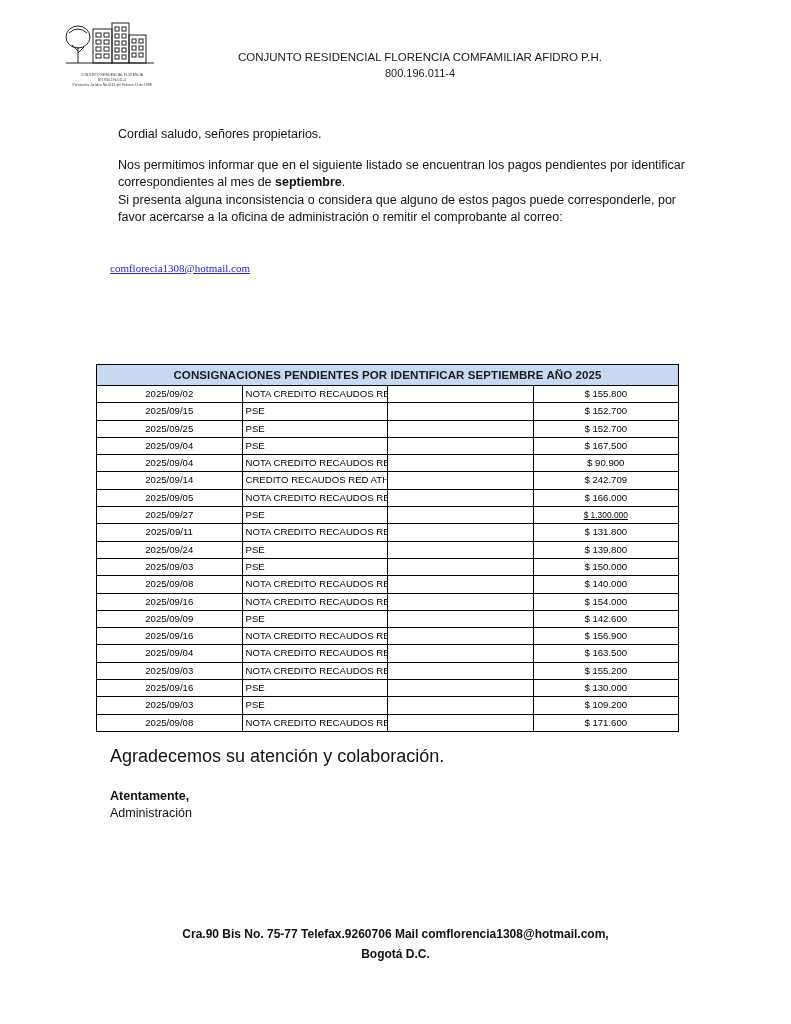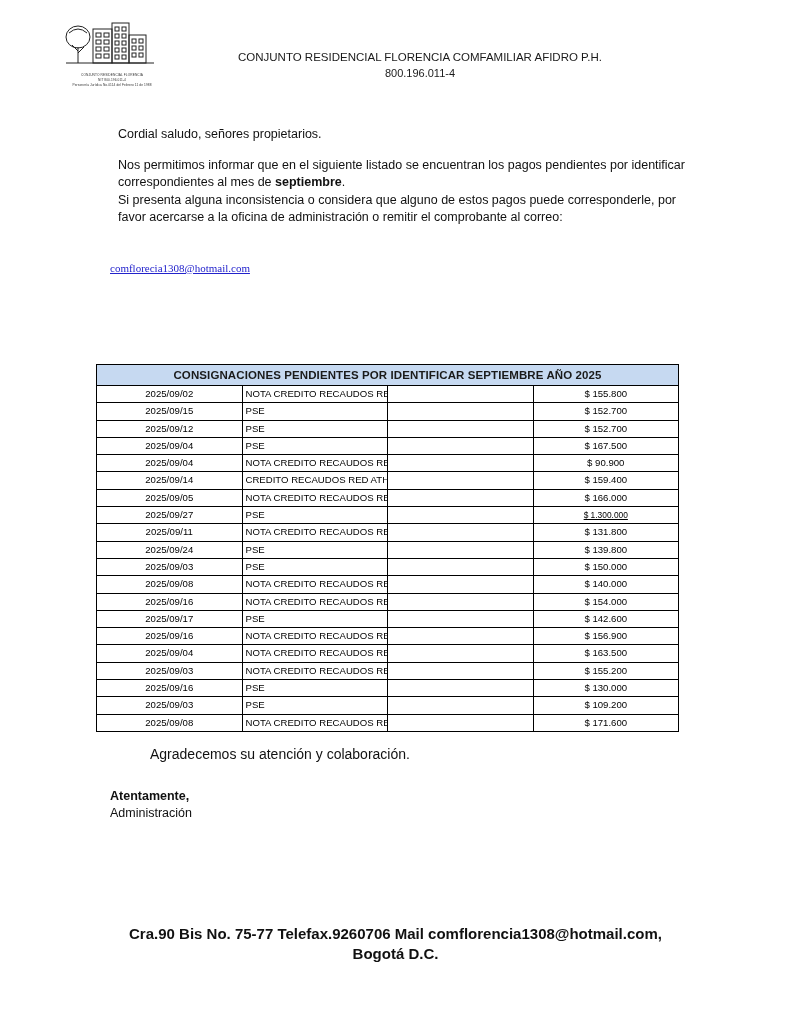--- a/index.html
+++ b/index.html
@@ -131,42 +131,41 @@
   .col-desc { width: 360px; text-align: left; }
   .col-blank { width: 56px; }
   .col-amt { width: 92px; text-align: center; }
   .amt-small { font-size: 8.4px !important; text-decoration: underline; }
 
   
   .closing {
     position: absolute;
     left: 110px;
     top: 746px;
-    font-size: 14px;
+    font-size: 18px;
     color: #111;
-    margin-left: 40px;
   }
   .sign {
     position: absolute;
     left: 110px;
     top: 788px;
     font-size: 12.5px;
     line-height: 17px;
     color: #111;
   }
   .sign .b { font-weight: bold; }
 
   
   .footer {
     position: absolute;
     left: 0;
     top: 924px;
     width: 791px;
     text-align: center;
-    font-size: 15px;
+    font-size: 12px;
     font-weight: bold;
     line-height: 20px;
     color: #111;
   }
 </style>
 </head>
 <body>
 
 <div class="page">
 
@@ -252,42 +251,42 @@
             <td class="col-blank"></td>
             <td class="col-amt">$ 155.800</td>
           </tr>
           <tr>
             <td class="col-date">2025/09/15</td>
             <td class="col-desc">PSE</td>
             <td class="col-blank"></td>
             <td class="col-amt">$ 152.700</td>
           </tr>
           <tr>
-            <td class="col-date">2025/09/12</td>
+            <td class="col-date">2025/09/25</td>
             <td class="col-desc">PSE</td>
             <td class="col-blank"></td>
             <td class="col-amt">$ 152.700</td>
           </tr>
           <tr>
             <td class="col-date">2025/09/04</td>
             <td class="col-desc">PSE</td>
             <td class="col-blank"></td>
             <td class="col-amt">$ 167.500</td>
           </tr>
           <tr>
             <td class="col-date">2025/09/04</td>
             <td class="col-desc">NOTA CREDITO RECAUDOS REF 11101 OFCINA CC PORTAL 80</td>
             <td class="col-blank"></td>
             <td class="col-amt">$ 90.900</td>
           </tr>
           <tr>
             <td class="col-date">2025/09/14</td>
             <td class="col-desc">CREDITO RECAUDOS RED ATH REF 00000013202</td>
             <td class="col-blank"></td>
-            <td class="col-amt">$ 159.400</td>
+            <td class="col-amt">$ 242.709</td>
           </tr>
           <tr>
             <td class="col-date">2025/09/05</td>
             <td class="col-desc">NOTA CREDITO RECAUDOS REF 14401 TITAN PLAZA</td>
             <td class="col-blank"></td>
             <td class="col-amt">$ 166.000</td>
           </tr>
           <tr>
             <td class="col-date">2025/09/27</td>
             <td class="col-desc">PSE</td>
@@ -318,21 +317,21 @@
             <td class="col-blank"></td>
             <td class="col-amt">$ 140.000</td>
           </tr>
           <tr>
             <td class="col-date">2025/09/16</td>
             <td class="col-desc">NOTA CREDITO RECAUDOS REF 26502 LAS FERIAS</td>
             <td class="col-blank"></td>
             <td class="col-amt">$ 154.000</td>
           </tr>
           <tr>
-            <td class="col-date">2025/09/17</td>
+            <td class="col-date">2025/09/09</td>
             <td class="col-desc">PSE</td>
             <td class="col-blank"></td>
             <td class="col-amt">$ 142.600</td>
           </tr>
           <tr>
             <td class="col-date">2025/09/16</td>
             <td class="col-desc">NOTA CREDITO RECAUDOS REF 38202 COLINA CAMPESTRE</td>
             <td class="col-blank"></td>
             <td class="col-amt">$ 156.900</td>
           </tr>

